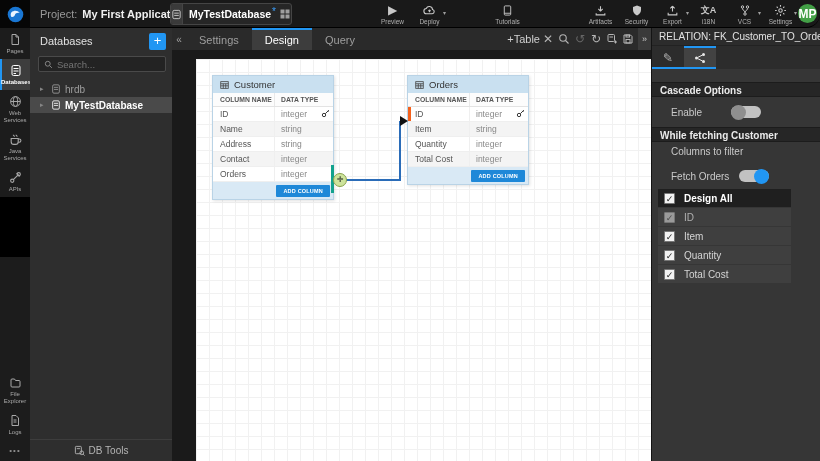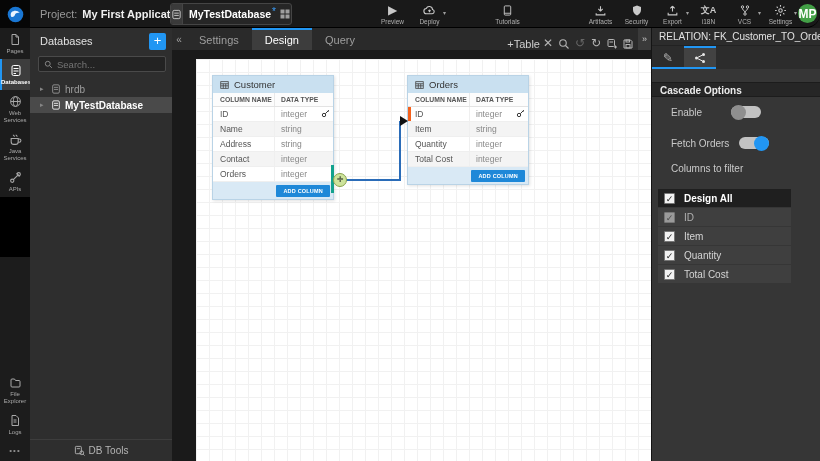--- a/index.html
+++ b/index.html
@@ -50,21 +50,21 @@
   .tree-item { height:16px; display:flex; align-items:center; gap:4px; padding-left:10px; color:#9e9e9e; font-size:10px; }
   .tree-item .tarrow { font-size:7px; color:#858585; width:7px; }
   .tree-item.selected { background:#4a4a4a; color:#fff; font-weight:bold; }
   .dbp-foot { position:absolute; bottom:0; left:0; width:142px; height:22px; border-top:1px solid #3d3d3d; display:flex; align-items:center; justify-content:center; gap:4px; color:#b5b5b5; font-size:10px; }
 
   
   .tabbar { position:absolute; left:172px; top:28px; width:479px; height:22px; background:#2a2a2a; display:flex; align-items:stretch; }
   .collapse-btn { width:14px; display:flex; align-items:center; justify-content:center; color:#9e9e9e; font-size:10px; }
   .etab { padding:0 13px; display:flex; align-items:center; color:#9e9e9e; font-size:11px; border-top:2px solid transparent; }
   .etab.active { background:#3d3d3d; color:#fff; border-top:2px solid #2196f3; }
-  .tb-tools { margin-left:auto; display:flex; align-items:flex-end; padding-right:2px; }
+  .tb-tools { margin-left:auto; display:flex; align-items:center; padding-right:2px; }
   .tool { color:#b5b5b5; font-size:12px; display:flex; align-items:center; justify-content:center; width:16px; }
   .tool.text { width:auto; font-size:11px; color:#cfcfcf; }
   .tool.dim { color:#666; }
   .expand-btn { width:13px; background:#3a3a3a; color:#c9c9c9; font-size:9px; display:flex; align-items:center; justify-content:center; }
 
   
   .canvas { position:absolute; left:172px; top:59px; width:484px; height:411px; background:#fff;
     background-image:linear-gradient(#f1f1f1 1px,transparent 1px),linear-gradient(90deg,#f1f1f1 1px,transparent 1px);
     background-size:13px 13px;margin-left:24px; }
   .db-table { position:absolute; width:122px; background:#fff; border:1px solid #b9d3e6; box-shadow:1px 1px 3px rgba(0,0,0,.12); }
@@ -496,29 +496,30 @@
     </div>
 
     <div class="rp-sechead" style="margin-top:13px;">Cascade Options</div>
     <div class="rp-row" style="height:30px;">
       <span style="width:60px;">Enable</span>
       <span class="toggle off">
           <span class="knob"></span>
         </span>
     </div>
 
+    <div class="rp-sechead">While fetching Customer</div>
+    <div class="rp-row" style="height:18px;">Columns to filter</div>
+
     <div class="rp-row" style="height:32px;">
       <span style="width:68px;">Fetch Orders</span>
       <span class="toggle on">
           <span class="knob"></span>
         </span>
     </div>
 
-    <div class="rp-row" style="height:18px;">Columns to filter</div>
-
     <div class="col-list">
       <div class="col-row head">
         <span class="cb">✓</span>
         <span>Design All</span>
       </div>
       <div class="col-row dim">
         <span class="cb disabled">✓</span>
         <span>ID</span>
       </div>
       <div class="col-row">

